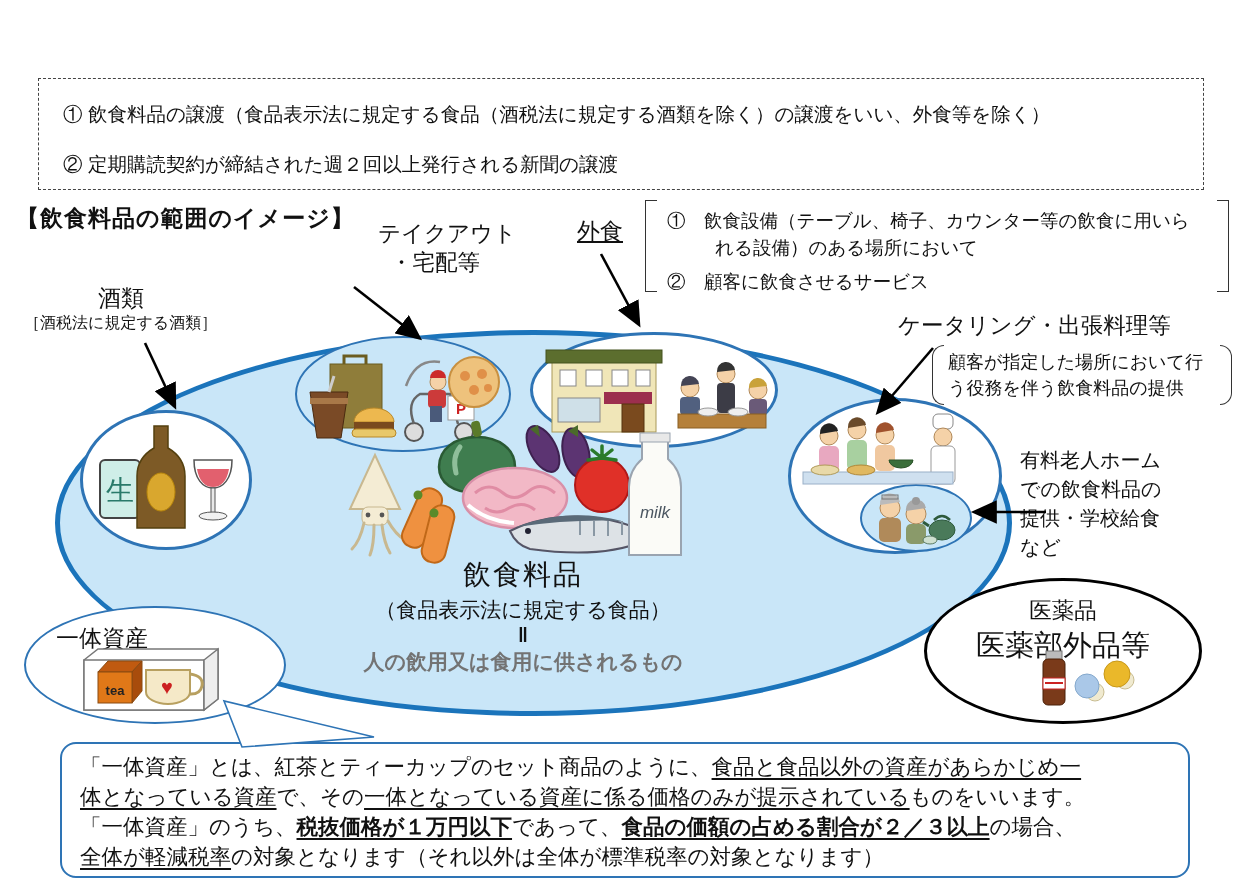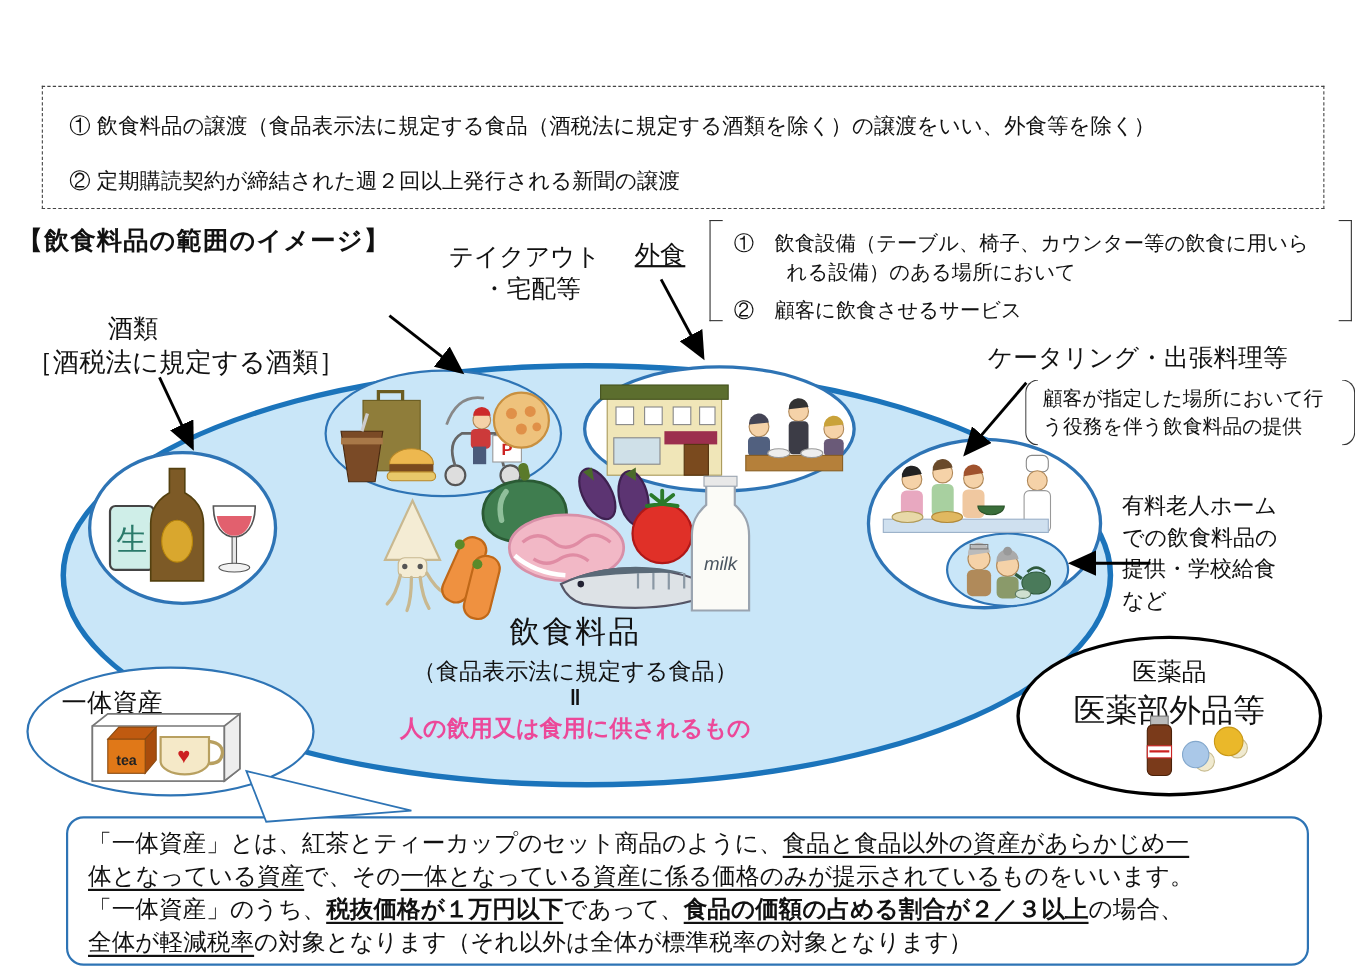--- a/index.html
+++ b/index.html
@@ -14,35 +14,35 @@
              font-size:29px;letter-spacing:2px;}
 
   
   #scope-box{left:38px;top:78px;width:1164px;height:110px;border:1.5px dashed #444;
              background:#fff;padding:0;}
   .scope-item{position:absolute;left:24px;font-size:19.5px;white-space:nowrap;}
 
   #section-heading{left:16px;top:203px;font-size:23px;font-weight:600;letter-spacing:1px;}
 
   
-  #takeout-label{left:392px;top:219px;width:170px;font-size:22.5px;line-height:29px;text-align:center;}
+  #takeout-label{left:378px;top:219px;width:170px;font-size:22.5px;line-height:29px;}
   #dineout-label{left:577px;top:216px;font-size:23px;text-decoration:underline;}
   .bracket-box{position:absolute;}
   .bracket{position:absolute;top:0;bottom:0;width:11px;border:1.6px solid #333;}
   .bracket.bl{left:0;border-right:none;}
   .bracket.br{right:0;border-left:none;}
   .bracket.round.bl{border-radius:12px 0 0 12px;}
   .bracket.round.br{border-radius:0 12px 12px 0;}
   #dineout-def{left:645px;top:200px;width:584px;height:92px;}
   #dineout-def .txt{position:absolute;left:22px;top:7px;width:538px;font-size:18.5px;line-height:27px;}
   .hang{padding-left:2.6em;text-indent:-2.6em;}
   #dineout-def-2{margin-top:7px;}
 
   #alcohol-label{left:98px;top:283px;font-size:23px;}
-  #alcohol-sublabel{left:24px;top:313px;font-size:24px;}
+  #alcohol-sublabel{left:24px;top:313px;font-size:16px;}
 
   #catering-label{left:898px;top:310px;font-size:22.5px;white-space:nowrap;text-align:right;}
   #catering-def{left:932px;top:345px;width:300px;height:60px;}
   #catering-def .txt{position:absolute;left:16px;top:4px;width:268px;font-size:18px;line-height:26px;}
 
   #nursing-text{left:1020px;top:446px;width:210px;font-size:20px;line-height:29px;}
 
   
   .ellipse{position:absolute;border-radius:50%;}
   #big-ellipse{left:55px;top:330px;width:947px;height:376px;background:#c9e6f8;border:5px solid #1b74bb;}
@@ -50,21 +50,21 @@
   #takeout-ellipse{left:295px;top:336px;width:212px;height:112px;background:#c9e6f8;border:2px solid #2e74b5;}
   #dineout-ellipse{left:530px;top:332px;width:242px;height:110px;background:#fff;border:3px solid #2e74b5;}
   #catering-ellipse{left:788px;top:398px;width:208px;height:150px;background:#fff;border:3px solid #2e74b5;}
   #school-ellipse{left:860px;top:484px;width:108px;height:64px;background:#c9e6f8;border:2px solid #2e74b5;}
 
   
   #center-text{left:323px;top:556px;width:400px;text-align:center;}
   #center-title{font-size:28px;letter-spacing:2px;}
   #center-subtitle{font-size:21px;margin-top:2px;}
   #equals-mark{font-size:20px;font-weight:bold;margin-top:0px;}
-  #center-note{font-size:21px;font-weight:bold;color:#ec4899;margin-top:1px;}
+  #center-note{font-size:21px;font-weight:bold;color:#737373;margin-top:1px;}
 
   
   #ittai-ellipse{left:24px;top:606px;width:258px;height:114px;background:#fff;border:2.5px solid #2e74b5;}
   #ittai-label{left:56px;top:623px;font-size:23px;}
 
   
   #medicine-ellipse{left:924px;top:578px;width:272px;height:140px;background:#fff;border:3.5px solid #000;
                     text-align:center;}
   #medicine-ellipse .m1{margin-top:14px;font-size:22.5px;}
   #medicine-ellipse .m2{font-size:29px;}

